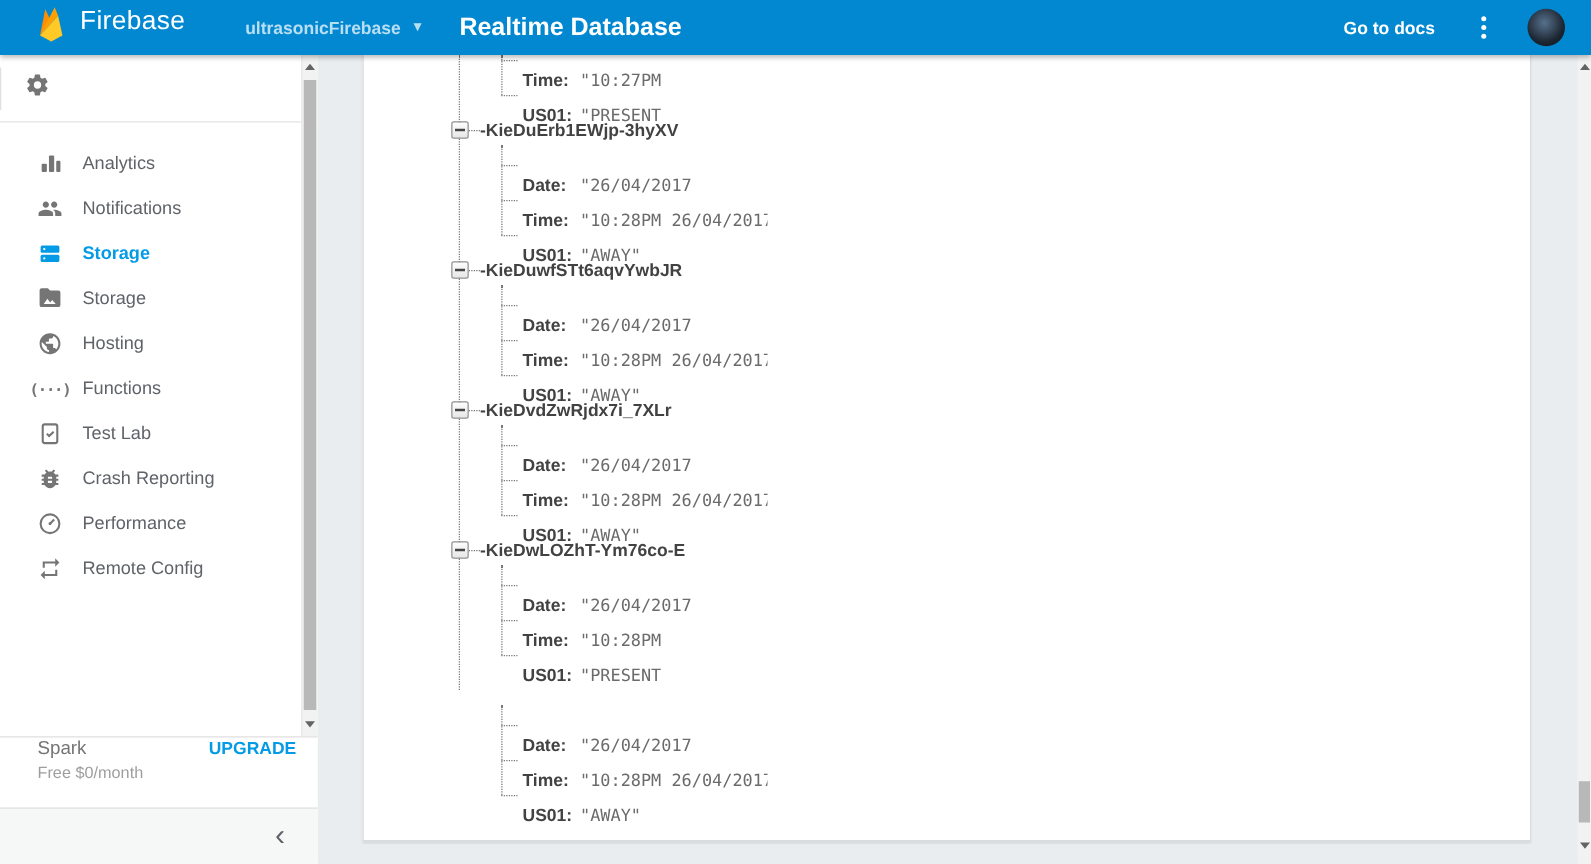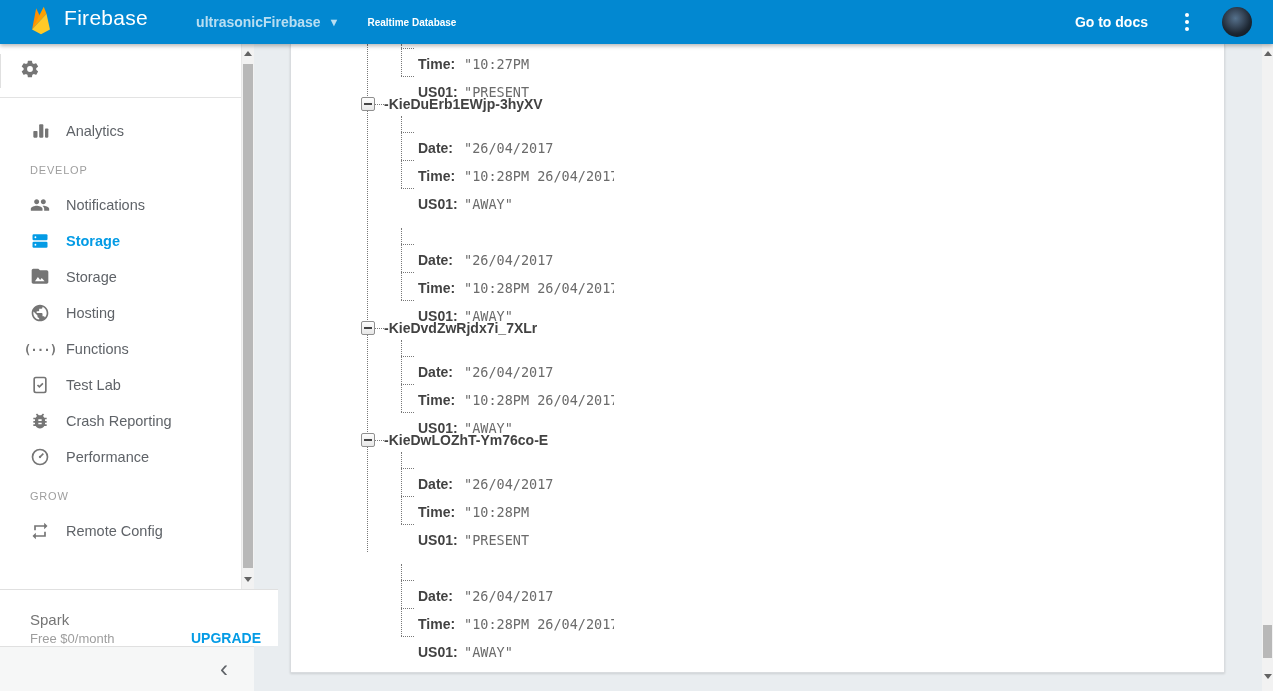--- a/index.html
+++ b/index.html
@@ -8,21 +8,21 @@
 
   
   .topbar { position:absolute; left:0; top:0; width:1273px; height:44px;
     background:#0288d1; display:flex; align-items:center; z-index:50;
     box-shadow:0 2px 4px rgba(0,0,0,.28); }
   .brand { display:flex; align-items:flex-start; margin-left:30px; cursor:pointer; }
   .brand-name { color:#fff; font-size:21px; margin-left:12px; letter-spacing:.3px; }
   .proj { margin-left:48px; display:flex; align-items:center; cursor:pointer; }
   .proj-name { color:rgba(255,255,255,.72); font-size:14px; font-weight:bold; }
   .caret { color:rgba(255,255,255,.72); font-size:11px; margin-left:8px; }
-  .page-title { color:#fff; font-size:10px; font-weight:bold; margin-left:28px; }
+  .page-title { color:#fff; font-size:20px; font-weight:bold; margin-left:28px; }
   .topbar-right { margin-left:auto; display:flex; align-items:center; }
   .docs-link { color:#fff; font-size:14px; font-weight:bold; cursor:pointer; }
   .kebab { width:18px; margin-left:30px; display:flex; flex-direction:column; align-items:center; cursor:pointer; }
   .kebab i { width:4px; height:4px; border-radius:50%; background:#fff; margin:1.7px 0; }
   .avatar { width:30px; height:30px; border-radius:50%; margin:0 21px 0 26px; cursor:pointer;
     background:radial-gradient(circle at 45% 38%, #55718c 0%, #3d4f63 28%, #1d2733 60%, #0a0f14 100%); }
 
   
   .sidebar { position:absolute; left:0; top:44px; width:254px; height:647px; background:#fff; z-index:10; }
   .ov-row { height:54px; display:flex; align-items:center; border-bottom:1px solid #e3e3e3; position:relative; }
@@ -32,22 +32,22 @@
   .gear-btn { width:58px; height:100%; display:flex; align-items:center; justify-content:center; cursor:pointer; }
   .icon-cell { width:20px; height:20px; margin-left:30px; flex:0 0 20px; display:flex; align-items:center; justify-content:center; }
   .nav { padding-top:15px; }
   .nav-item { height:36px; display:flex; align-items:center; cursor:pointer; }
   .nav-item .lbl { color:#5f6368; font-size:14.5px; margin-left:16px; }
   .nav-item.active .lbl { color:#039be5; font-weight:bold; }
   .nav-head { height:34px; margin-top:4px; display:flex; align-items:center; }
   .nav-head span { color:#9e9e9e; font-size:11px; letter-spacing:.8px; margin-left:30px; }
   .fn-icon { font-family:"DejaVu Sans Mono", monospace; color:#757575; font-size:12.5px; font-weight:bold; letter-spacing:-1px; }
 
-  .plan { position:absolute; left:0; bottom:45px; width:278px; height:57px;
-    border-top:1px solid #e0e0e0; background:#fff; display:flex; align-items:flex-end; padding:0 17px 0 30px; }
+  .plan { position:absolute; left:0; bottom:45px; width:254px; height:57px;
+    border-top:1px solid #e0e0e0; background:#fff; display:flex; align-items:flex-start; padding:0 17px 0 30px; }
   .plan-name { color:#757575; font-size:15px; }
   .plan-price { color:#9e9e9e; font-size:13px; margin-top:3px; }
   .upgrade { margin-left:auto; color:#039be5; font-size:14px; font-weight:bold; cursor:pointer; }
   .side-foot { position:absolute; left:0; bottom:0; width:254px; height:45px; background:#f6f7f7;
     border-top:1px solid #e0e0e0; display:flex; align-items:center; }
   .collapse { margin-left:auto; margin-right:26px; color:#5f6368; font-size:24px; line-height:20px; cursor:pointer; }
 
   
   .sb { position:absolute; background:#f2f2f2; }
   .sb-side { right:0; top:0; width:13px; height:545px; border-left:1px solid #e8e8e8; }
@@ -127,23 +127,20 @@
       <span class="icon-cell">
         <svg width="20" height="20" viewBox="0 0 24 24" fill="#757575">
             <rect x="4" y="12" width="5" height="8" rx="1"></rect>
             <rect x="11" y="4" width="5" height="16" rx="1"></rect>
             <rect x="18" y="9" width="4" height="11" rx="1"></rect>
           </svg>
       </span>
       <span class="lbl">Analytics</span>
     </div>
 
-    <div class="nav-head">
-      <span>DEVELOP</span>
-    </div>
 
     <div class="nav-item">
       <span class="icon-cell">
         <svg width="20" height="20" viewBox="0 0 24 24" fill="#757575">
             <path d="M16 11c1.66 0 3-1.34 3-3s-1.34-3-3-3-3 1.34-3 3 1.34 3 3 3zm-8 0c1.66 0 3-1.34 3-3S9.66 5 8 5 5 6.34 5 8s1.34 3 3 3zm0 2c-2.33 0-7 1.17-7 3.5V19h14v-2.5c0-2.33-4.67-3.5-7-3.5zm8 0c-.29 0-.62.02-.97.05 1.16.84 1.97 1.97 1.97 3.45V19h6v-2.5c0-2.33-4.67-3.5-7-3.5z"></path>
           </svg>
       </span>
       <span class="lbl">Notifications</span>
     </div>
 
@@ -207,23 +204,20 @@
       <span class="icon-cell">
         <svg width="20" height="20" viewBox="0 0 24 24" fill="none" stroke="#757575" stroke-width="2">
             <circle cx="12" cy="12" r="9"></circle>
             <path d="M12 12l4-4"></path>
             <circle cx="12" cy="12" r="1.4" fill="#757575" stroke="none"></circle>
           </svg>
       </span>
       <span class="lbl">Performance</span>
     </div>
 
-    <div class="nav-head">
-      <span>GROW</span>
-    </div>
 
 
     <div class="nav-item">
       <span class="icon-cell">
         <svg width="20" height="20" viewBox="0 0 24 24" fill="#757575">
             <path d="M7 7h10v3l4-4-4-4v3H5v6h2V7zm10 10H7v-3l-4 4 4 4v-3h12v-6h-2v4z"></path>
           </svg>
       </span>
       <span class="lbl">Remote Config</span>
     </div>
@@ -275,20 +269,26 @@
       <div class="trow trow-field" style="top:74px">
         <span class="tlabel">Date:</span><span class="tvalue">"26/04/2017</span>
       </div>
       <div class="trow trow-field" style="top:102px">
         <span class="tlabel">Time:</span><span class="tvalue trunc">"10:28PM 26/04/2017</span>
       </div>
       <div class="trow trow-field" style="top:130px">
         <span class="tlabel">US01:</span><span class="tvalue">"AWAY"</span>
       </div>
 
+      <div class="trow trow-key" style="top:158px">
+        <span class="expander">
+            <i></i>
+          </span>
+        <span class="tkey">-KieDuwfSTt6aqvYwbJR</span>
+      </div>
       <div class="trow trow-field" style="top:186px">
         <span class="tlabel">Date:</span><span class="tvalue">"26/04/2017</span>
       </div>
       <div class="trow trow-field" style="top:214px">
         <span class="tlabel">Time:</span><span class="tvalue trunc">"10:28PM 26/04/2017</span>
       </div>
       <div class="trow trow-field" style="top:242px">
         <span class="tlabel">US01:</span><span class="tvalue">"AWAY"</span>
       </div>
 

